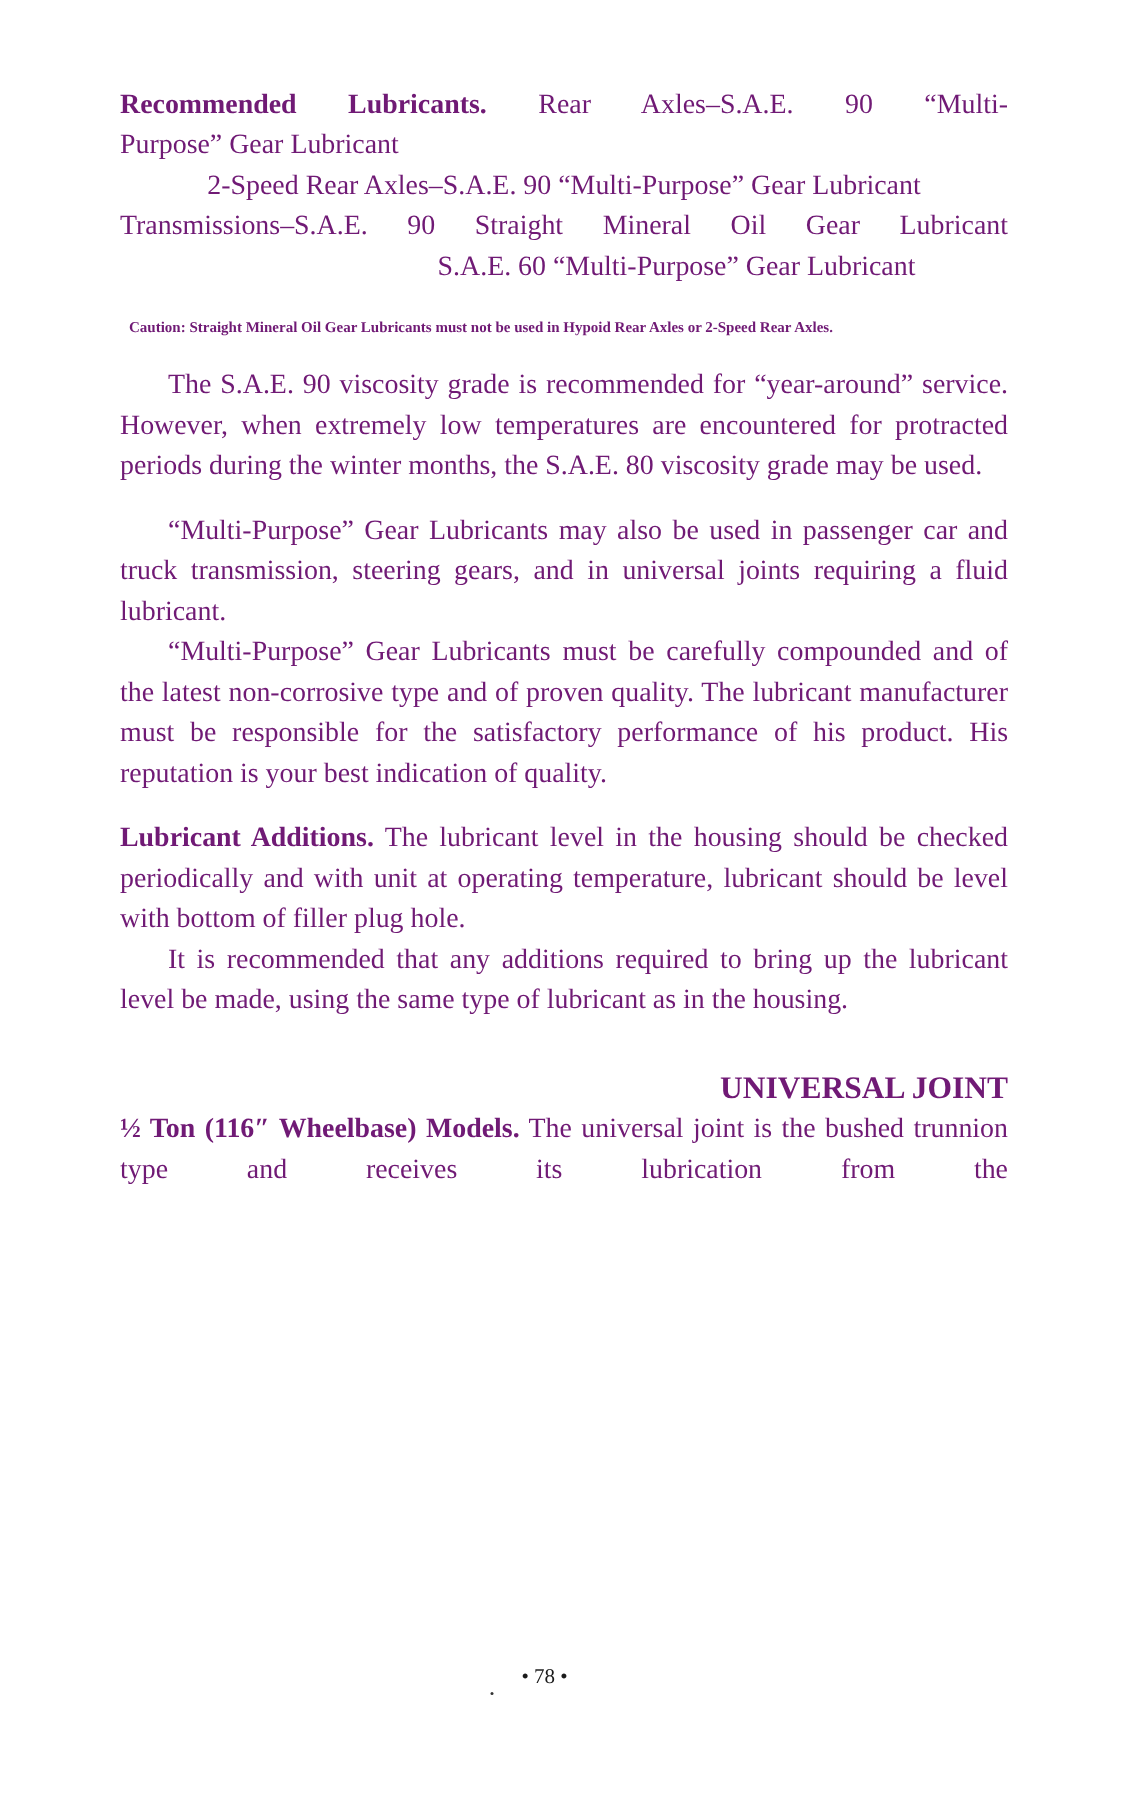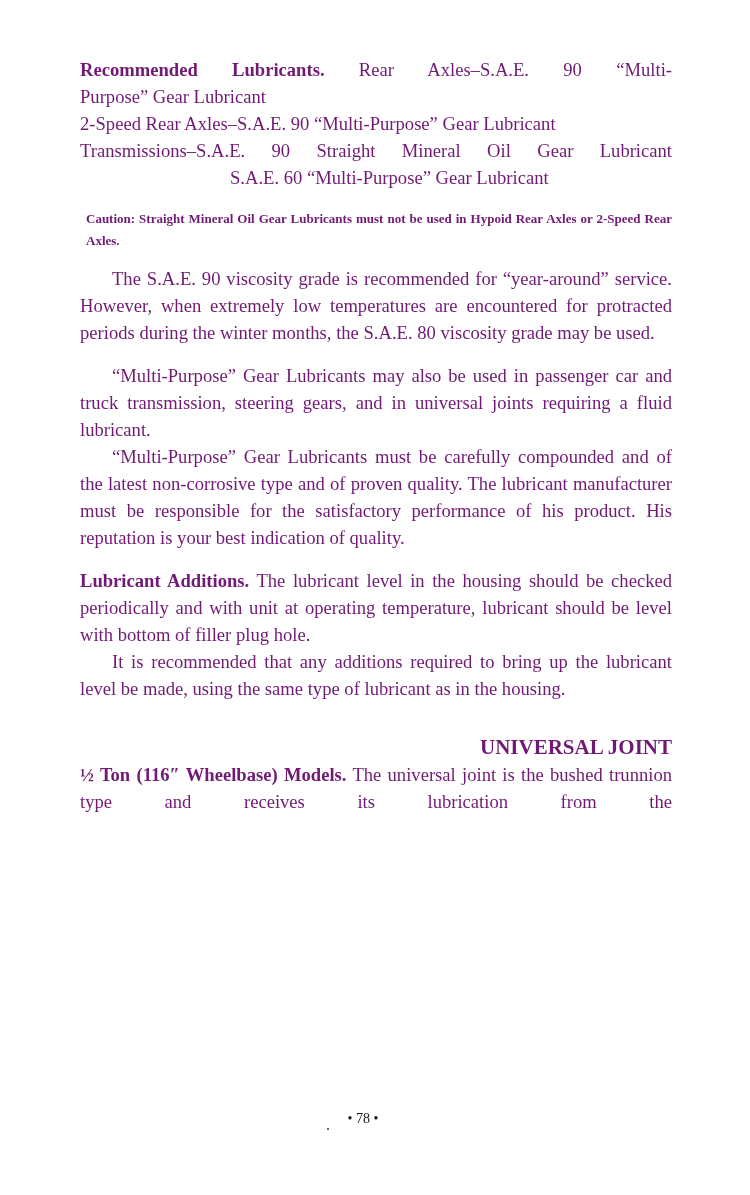--- a/index.html
+++ b/index.html
@@ -6,25 +6,25 @@
     body { width: 750px; height: 1195px; position: relative; overflow: hidden; }
     .page {
       position: absolute; left: 80px; top: 56px; width: 592px;
       font-family: "Liberation Serif", "DejaVu Serif", serif;
       font-size: 18.6px; line-height: 27px; color: #701a75;
     }
     .b { font-weight: bold; }
     p { margin: 0; text-align: justify; }
     .justify-last { text-align-last: justify; }
     .rec-block { margin-bottom: 0; }
-    .rec-line { display: block; }
+    .rec-line { display: block; text-align: center; }
     .rec-right { text-align: left; }
     .rec-indent { padding-left: 150px; }
     .caution {
-      font-size: 13px; line-height: 22px; font-weight: bold;
+      font-size: 10px; line-height: 22px; font-weight: bold;
       padding-left: 6px; margin-top: 17px; margin-bottom: 13px;
     }
     .indent { text-indent: 32px; }
     .gap { height: 16px; }
     .heading {
       text-align: right; font-weight: bold; font-size: 21px;
       line-height: 28px; margin-top: 15px; padding-left: 20px;
     }
     .page-number {
       position: absolute; left: 0; width: 726px; top: 1111px;

